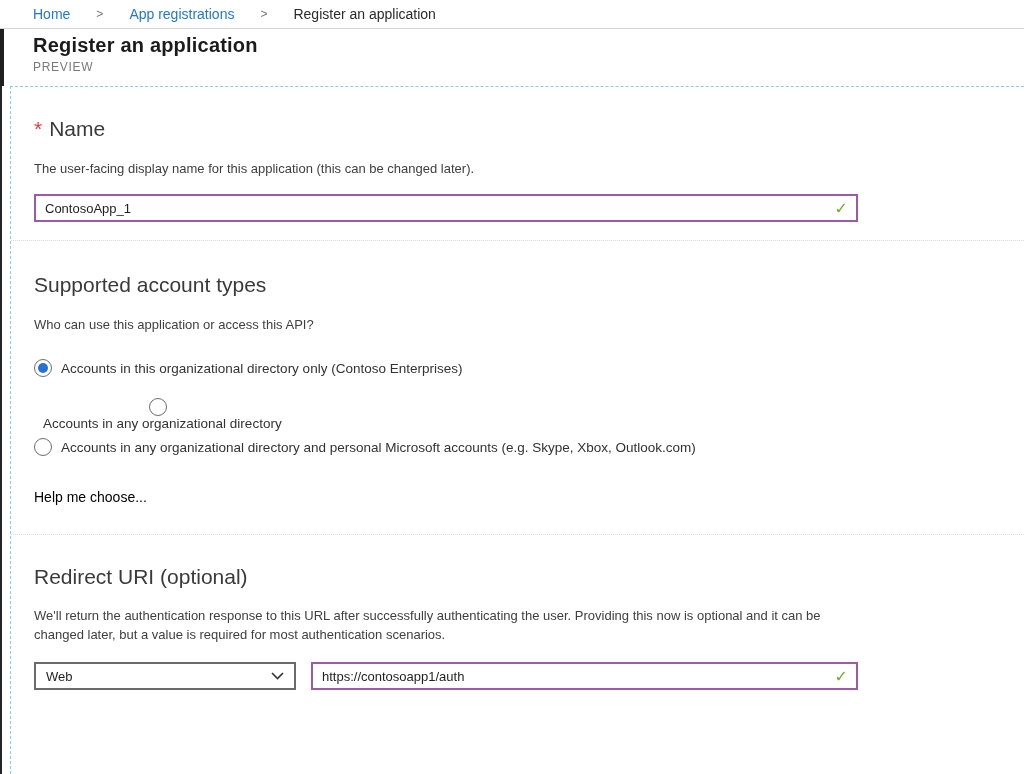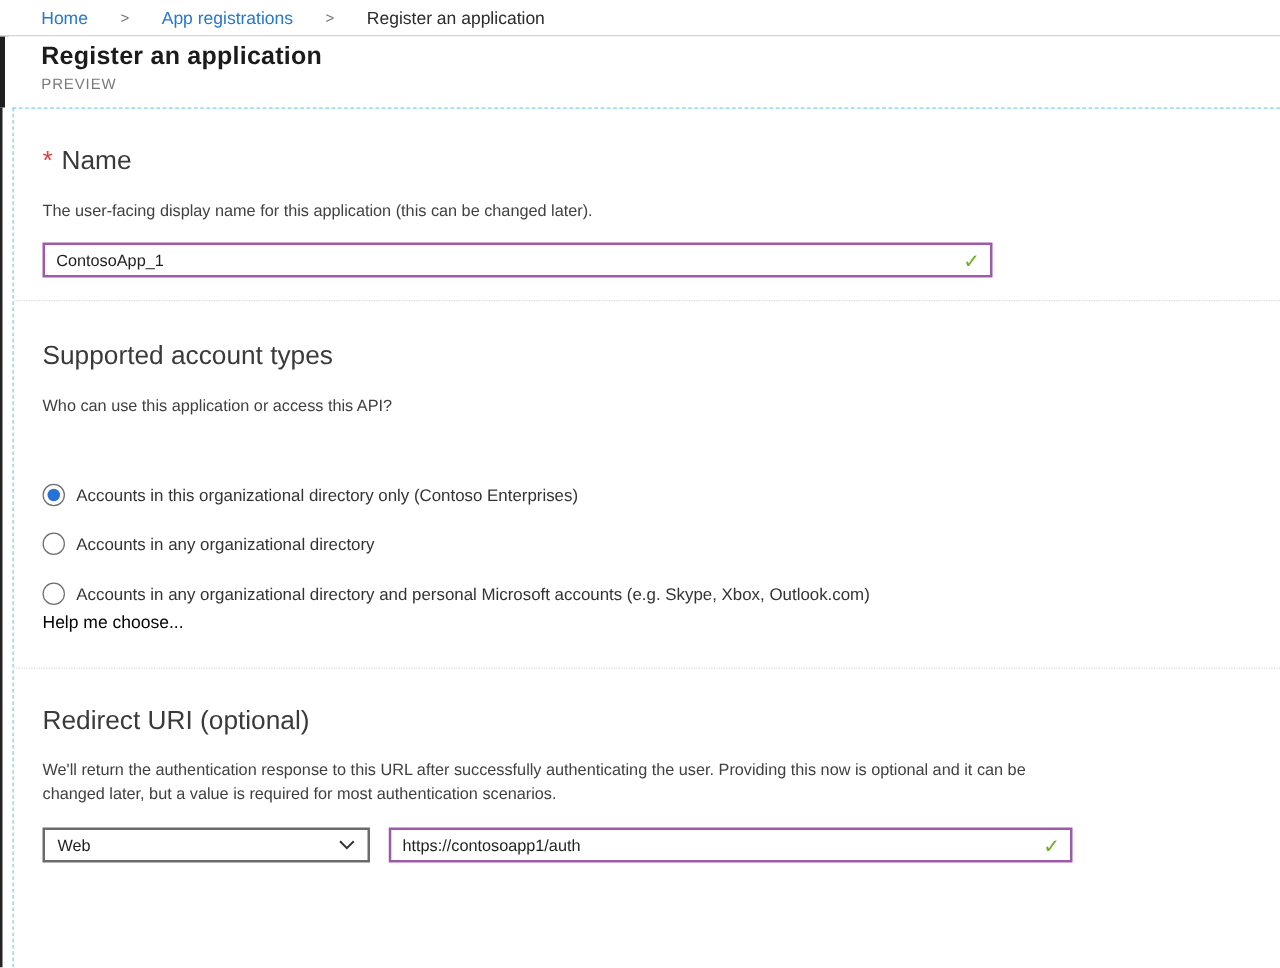--- a/index.html
+++ b/index.html
@@ -35,21 +35,21 @@
 
   .text-input { position:absolute; height:28px; border:2px solid #9d5aaa; background:#fff;
                 display:flex; align-items:center; }
   .text-input input { flex:1; border:none; outline:none; font-size:13px; color:#1f1f1f;
                       padding:0 26px 0 9px; font-family:inherit; background:transparent; }
   .valid-check { position:absolute; right:8px; top:3px; color:#6ab023; font-size:16px;
                  font-weight:700; pointer-events:none; }
 
   .section-divider { position:absolute; left:0; right:0; border-top:1px dotted #cfcfcf; opacity:.75; }
 
-  .radio-row { position:absolute; left:23px; display:flex; align-items:center; cursor:pointer;margin-top:28px; }
+  .radio-row { position:absolute; left:23px; display:flex; align-items:center; cursor:pointer; }
   .radio-outer { width:18px; height:18px; border:1px solid #6e6e6e; border-radius:50%;
                  display:flex; align-items:center; justify-content:center; background:#fff; flex:none; }
   .radio-dot { width:10px; height:10px; border-radius:50%; background:transparent; }
   .radio-dot.on { background:#2672d7; }
   .radio-label { margin-left:9px; font-size:13.5px; color:#333333; }
 
   .help-link { position:absolute; left:23px; font-size:14px; color:#000000; cursor:pointer; }
 
   .select-box { position:absolute; height:28px; border:2px solid #6b6b6b; background:#fff;
                 display:flex; align-items:center; justify-content:space-between;
@@ -79,37 +79,37 @@
     <div class="preview-badge">PREVIEW</div>
   </div>
 
   <div class="pane">
 
     <div class="section-heading" style="top:30px;">
       <span class="required-star">*</span><span>Name</span>
     </div>
     <div class="desc-text" style="top:72px;">The user-facing display name for this application (this can be changed later).</div>
 
-    <div class="text-input" style="left:23px; top:107px; width:760px;">
+    <div class="text-input" style="left:23px; top:107px; width:824px;">
       <input type="text" value="ContosoApp_1" style="">
       <span class="valid-check">✓</span>
     </div>
 
     <div class="section-divider" style="top:153px;"></div>
 
     <div class="section-heading" style="top:186px;">Supported account types</div>
     <div class="desc-text" style="top:228px;">Who can use this application or access this API?</div>
 
     <div class="radio-row" style="top:272px;">
       <span class="radio-outer">
           <span class="radio-dot on"></span>
         </span>
       <span class="radio-label">Accounts in this organizational directory only (Contoso Enterprises)</span>
     </div>
-    <div class="radio-row" style="top:311px;">
+    <div class="radio-row" style="top:311px;flex-direction:column;">
       <span class="radio-outer">
           <span class="radio-dot"></span>
         </span>
       <span class="radio-label">Accounts in any organizational directory</span>
     </div>
     <div class="radio-row" style="top:351px;">
       <span class="radio-outer">
           <span class="radio-dot"></span>
         </span>
       <span class="radio-label">Accounts in any organizational directory and personal Microsoft accounts (e.g. Skype, Xbox, Outlook.com)</span>

